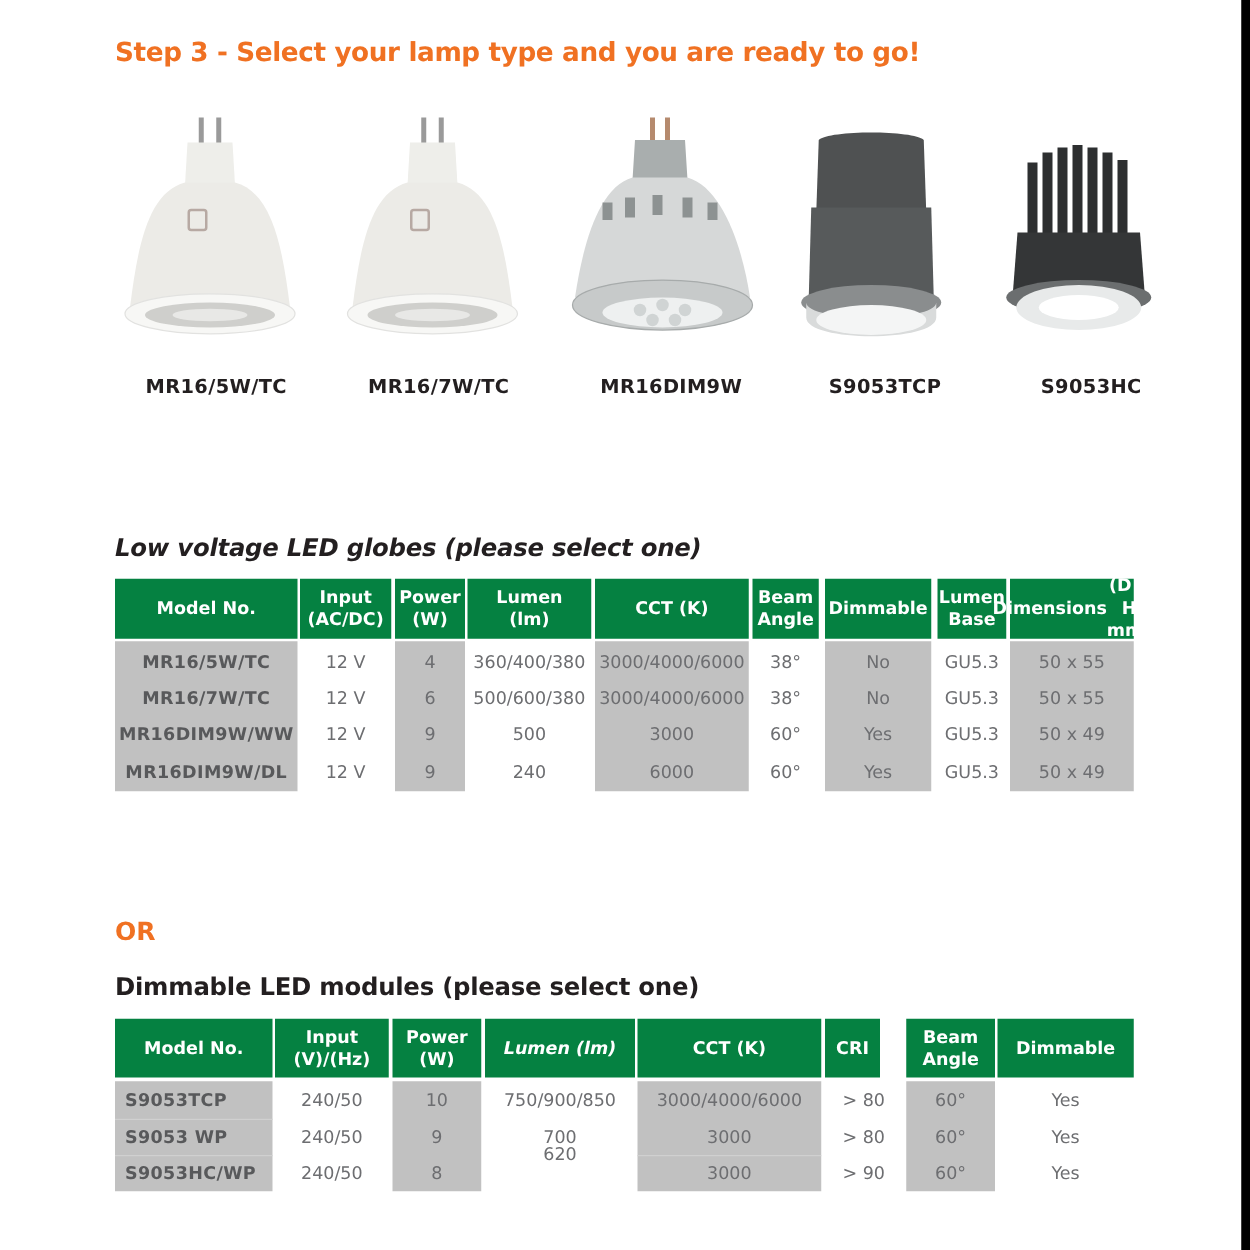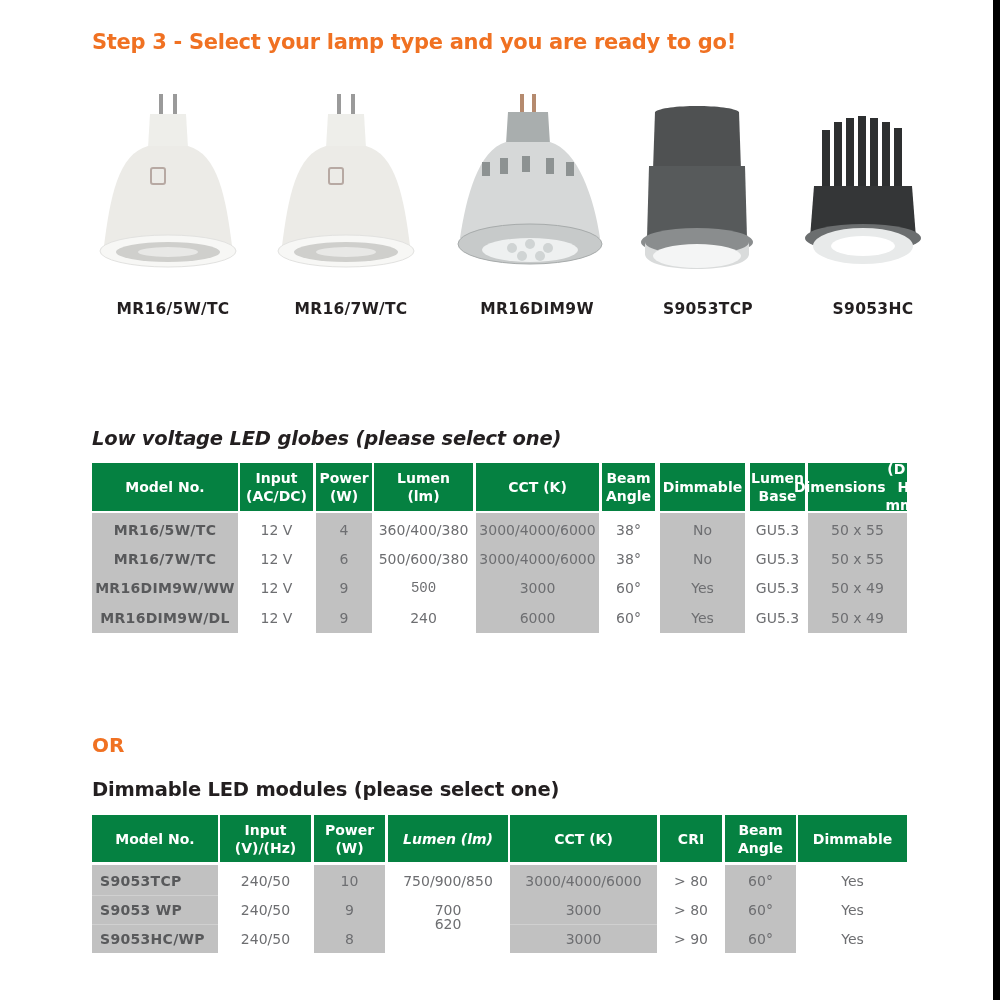--- a/index.html
+++ b/index.html
@@ -199,21 +199,21 @@
     <div class="cell" style="left:510px;top:81px;width:53px;height:29px;">38°</div>
     <div class="cell" style="left:568px;top:81px;width:85px;height:29px;">No</div>
     <div class="cell" style="left:658px;top:81px;width:55px;height:29px;">GU5.3</div>
     <div class="cell" style="left:716px;top:81px;width:99px;height:29px;">50 x 55</div>
   </div>
 
   <div>
     <div class="cell model" style="left:0;top:110px;width:146px;height:29px;">MR16DIM9W/WW</div>
     <div class="cell" style="left:148px;top:110px;width:73px;height:29px;">12 V</div>
     <div class="cell" style="left:224px;top:110px;width:56px;height:29px;">9</div>
-    <div class="cell" style="left:282px;top:110px;width:99px;height:29px;font-family:Liberation Mono, monospace;">500</div>
+    <div class="cell" style="left:282px;top:110px;width:99px;height:29px;">500</div>
     <div class="cell" style="left:384px;top:110px;width:123px;height:29px;">3000</div>
     <div class="cell" style="left:510px;top:110px;width:53px;height:29px;">60°</div>
     <div class="cell" style="left:568px;top:110px;width:85px;height:29px;">Yes</div>
     <div class="cell" style="left:658px;top:110px;width:55px;height:29px;">GU5.3</div>
     <div class="cell" style="left:716px;top:110px;width:99px;height:29px;">50 x 49</div>
   </div>
 
   <div>
     <div class="cell model" style="left:0;top:140px;width:146px;height:29px;">MR16DIM9W/DL</div>
     <div class="cell" style="left:148px;top:140px;width:73px;height:29px;">12 V</div>
@@ -247,21 +247,21 @@
   <div class="hdr" style="left:222px;width:71px;height:47px;flex-direction:column;">
       <span>Power</span>
       <span>(W)</span>
     </div>
   <div class="hdr" style="left:296px;width:120px;height:47px;font-style:italic;">
       <span>Lumen (lm)</span>
     </div>
   <div class="hdr" style="left:418px;width:147px;height:47px;">
       <span>CCT (K)</span>
     </div>
-  <div class="hdr" style="left:568px;width:62px;height:47px;">
+  <div class="hdr" style="left:568px;width:44px;height:47px;">
       <span>CRI</span>
     </div>
   <div class="hdr" style="left:633px;width:71px;height:47px;flex-direction:column;">
       <span>Beam</span>
       <span>Angle</span>
     </div>
   <div class="hdr" style="left:706px;width:109px;height:47px;">
       <span>Dimmable</span>
     </div>
 

